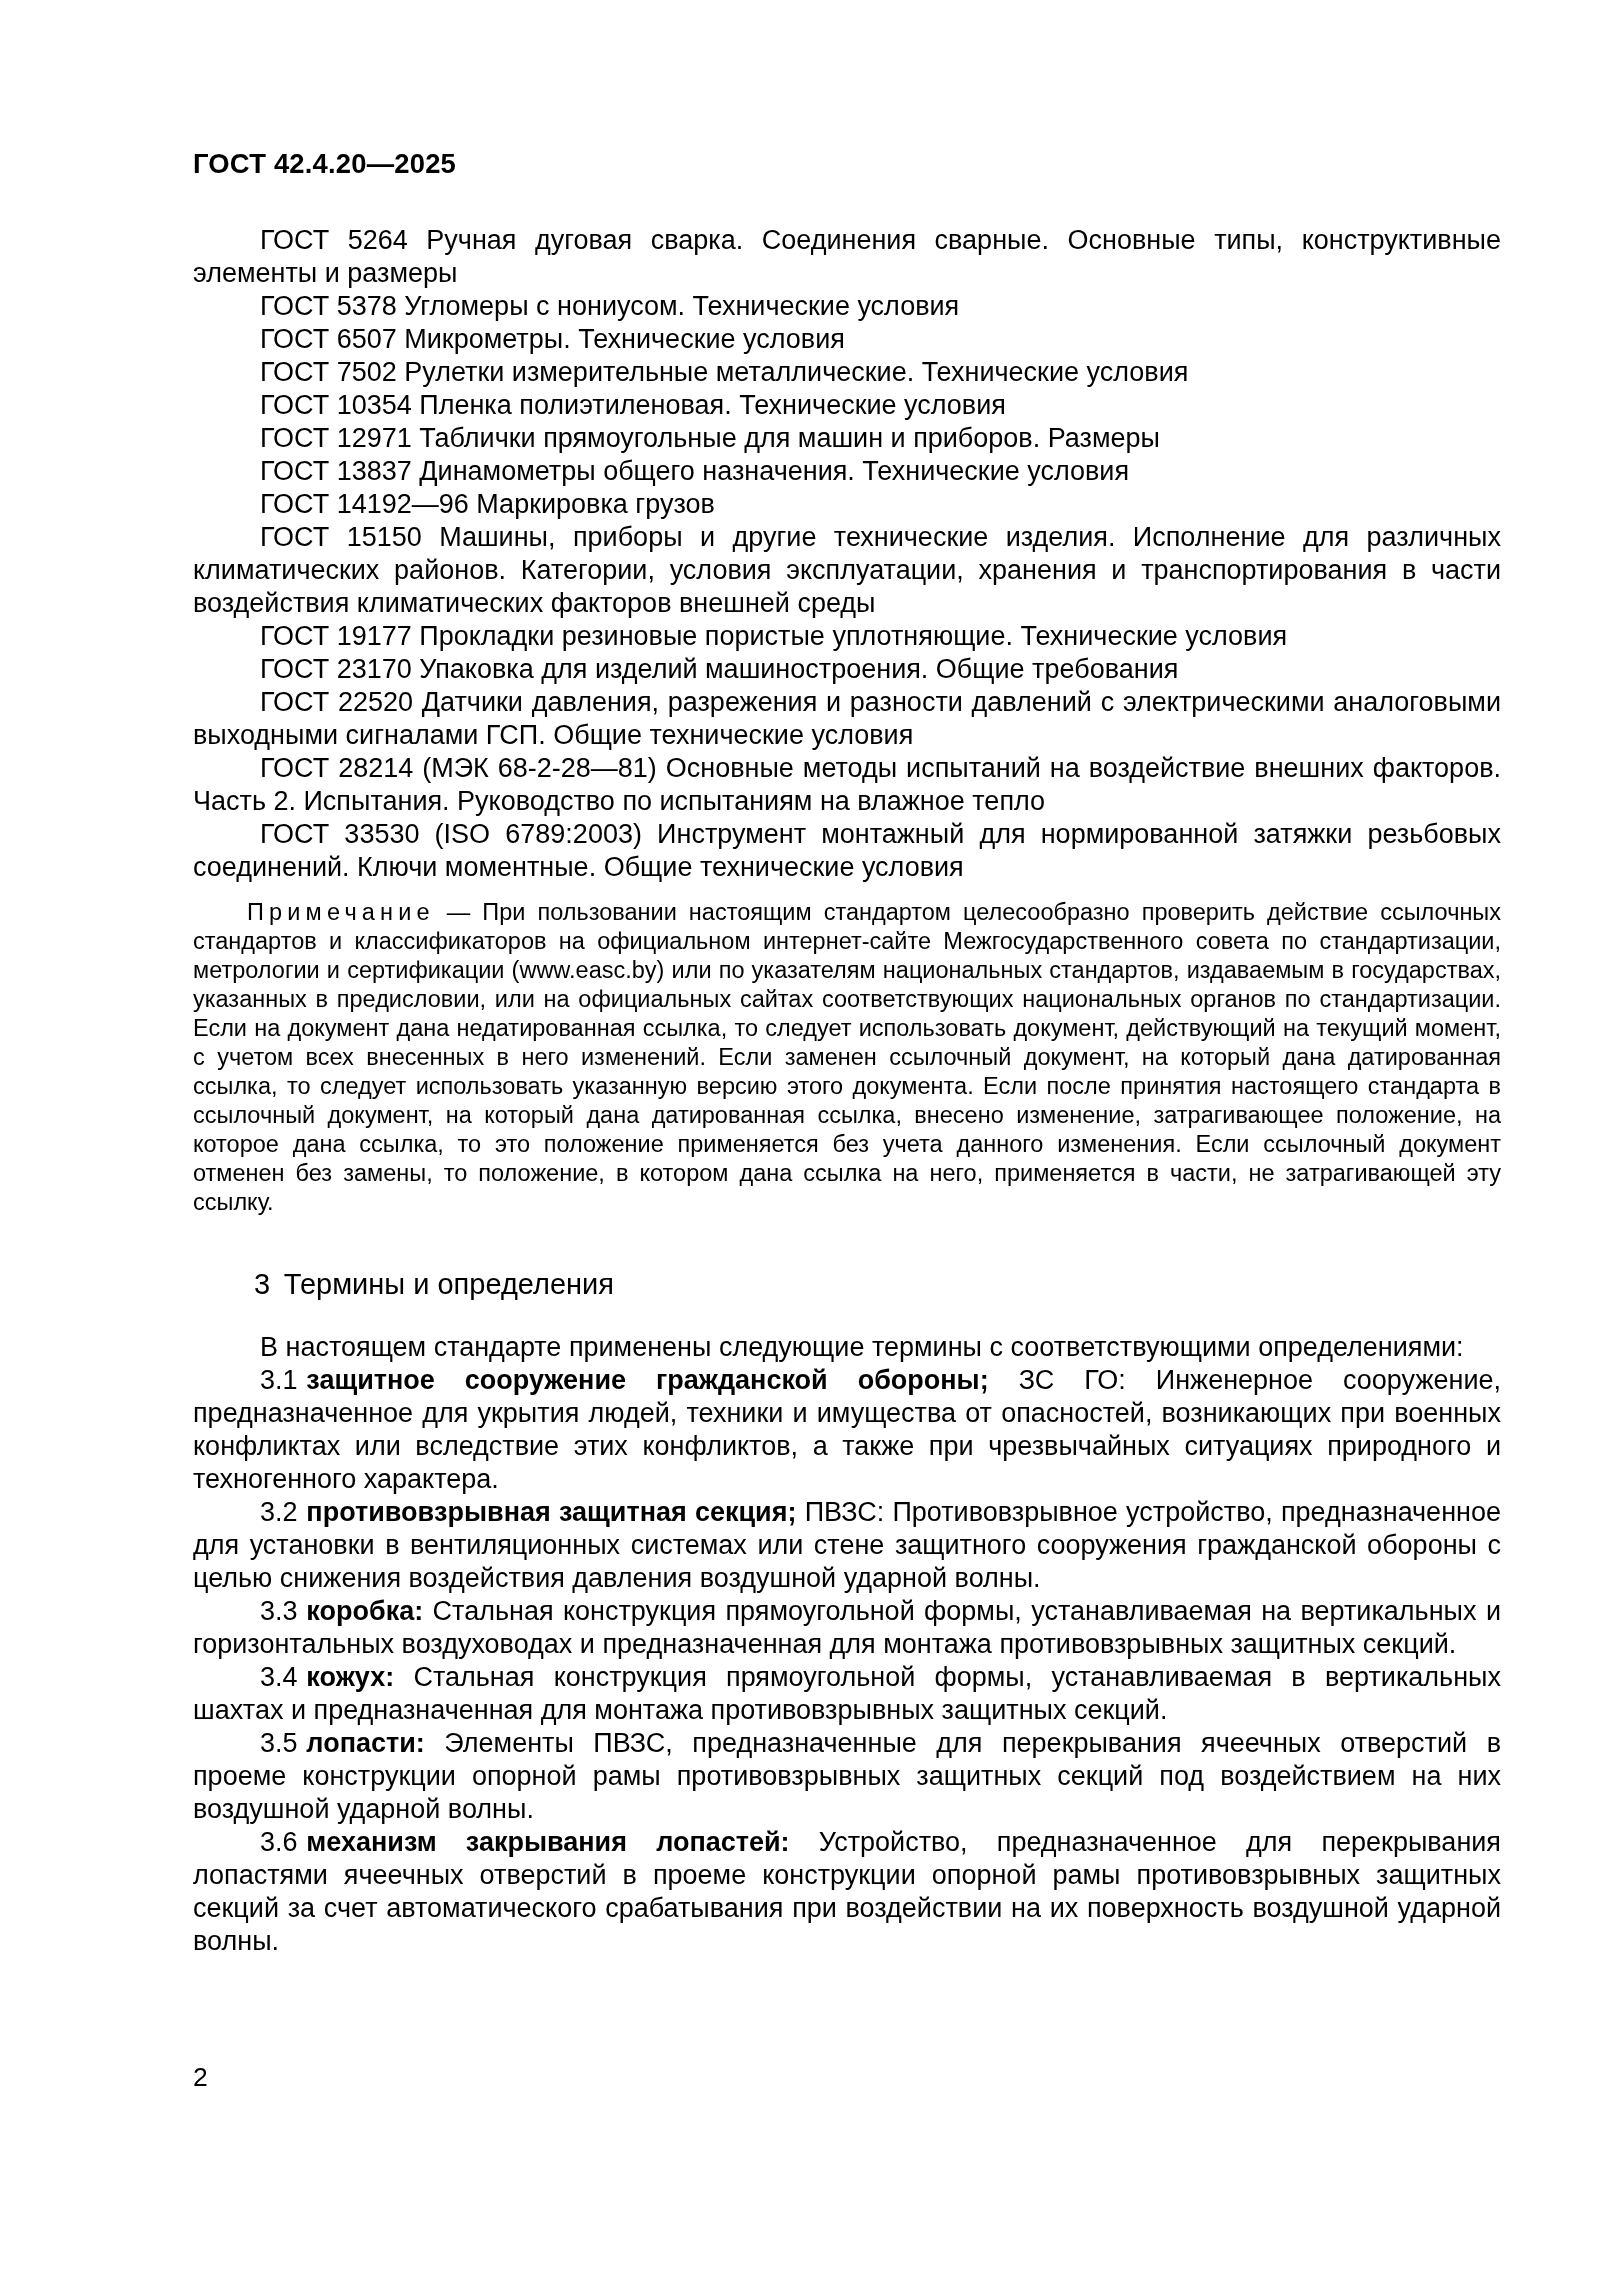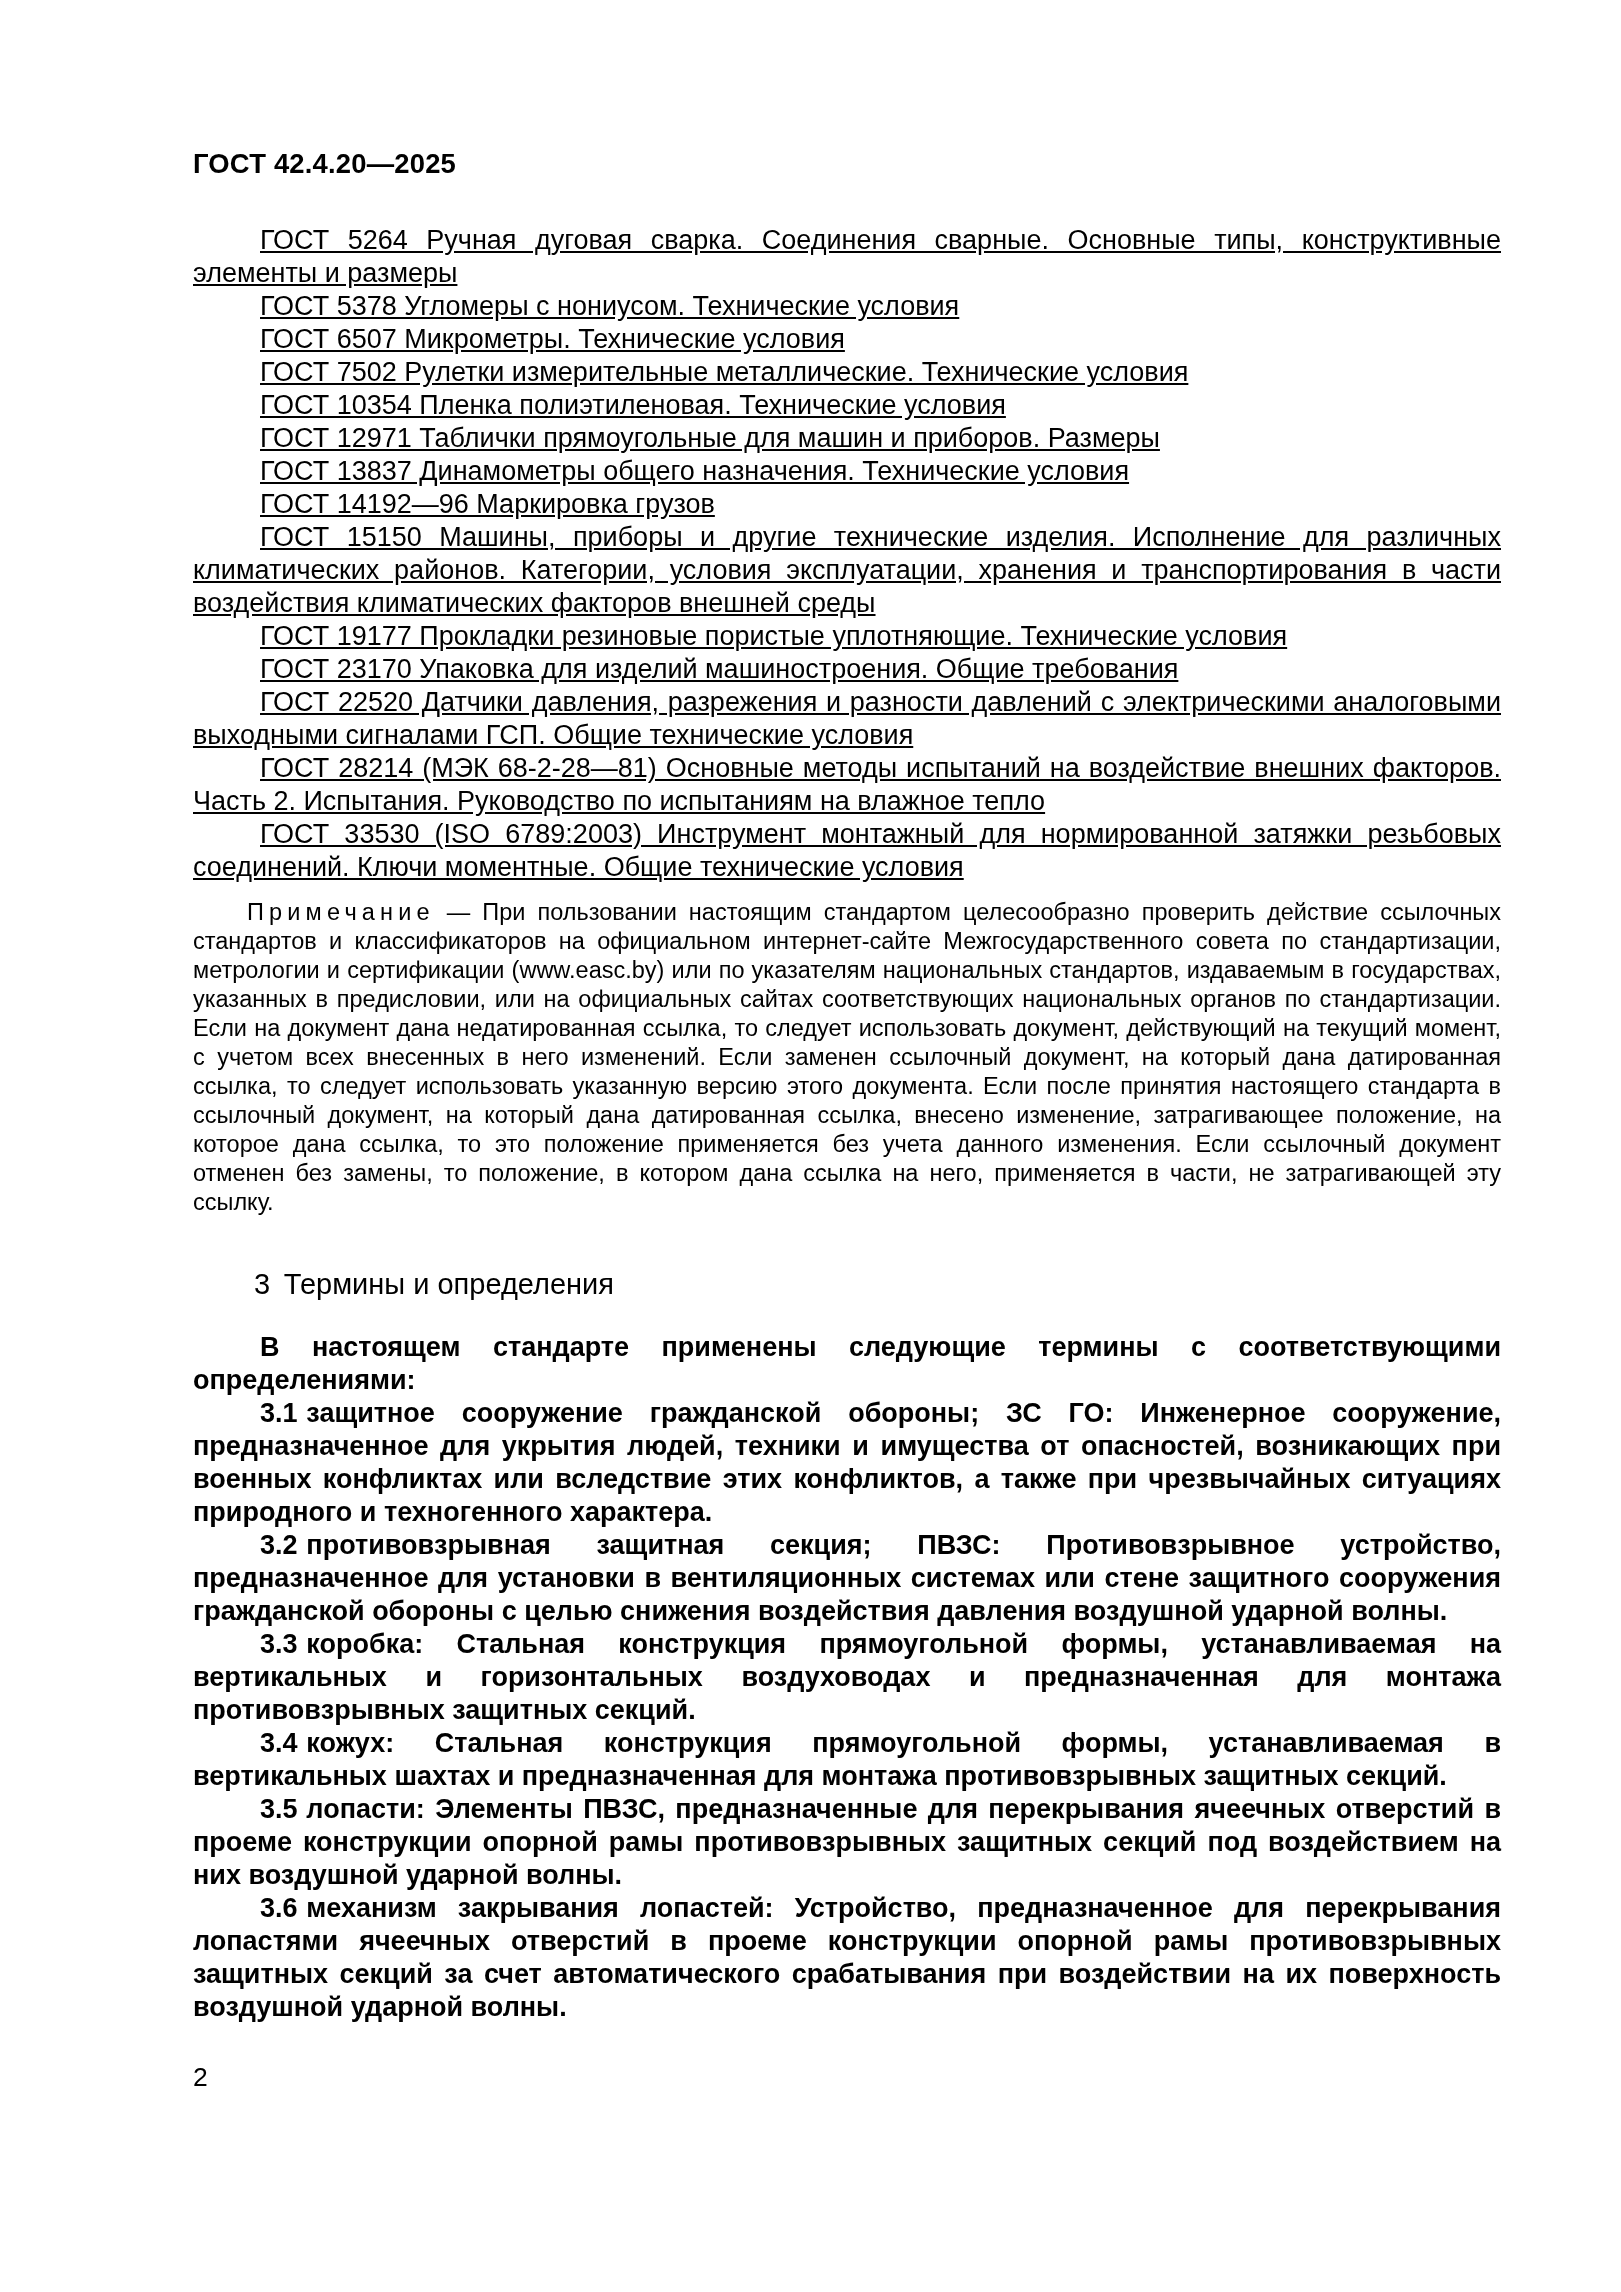--- a/index.html
+++ b/index.html
@@ -32,21 +32,20 @@
     line-height: 33px;
     margin-bottom: 44px;
     letter-spacing: 0.2px;
   }
   .refs p {
     margin: 0;
     font-size: 27px;
     line-height: 33px;
     text-align: justify;
     text-indent: 67px;
-    text-decoration: underline;
   }
   .note {
     margin: 13.7px 0 0 0;
     font-size: 23.5px;
     line-height: 29px;
     text-align: justify;
     text-indent: 54px;
   }
   .note-label {
     letter-spacing: 0.22em;
@@ -60,21 +59,20 @@
   }
   .section-header .sec-num {
     margin-right: 13.7px;
   }
   .terms p {
     margin: 0;
     font-size: 27px;
     line-height: 33px;
     text-align: justify;
     text-indent: 67px;
-    font-weight: bold;
   }
   .tnum {
     margin-right: 8.8px;
   }
   .page-number {
     position: absolute;
     left: 193px;
     top: 2061px;
     font-size: 26.5px;
     line-height: 32px;

